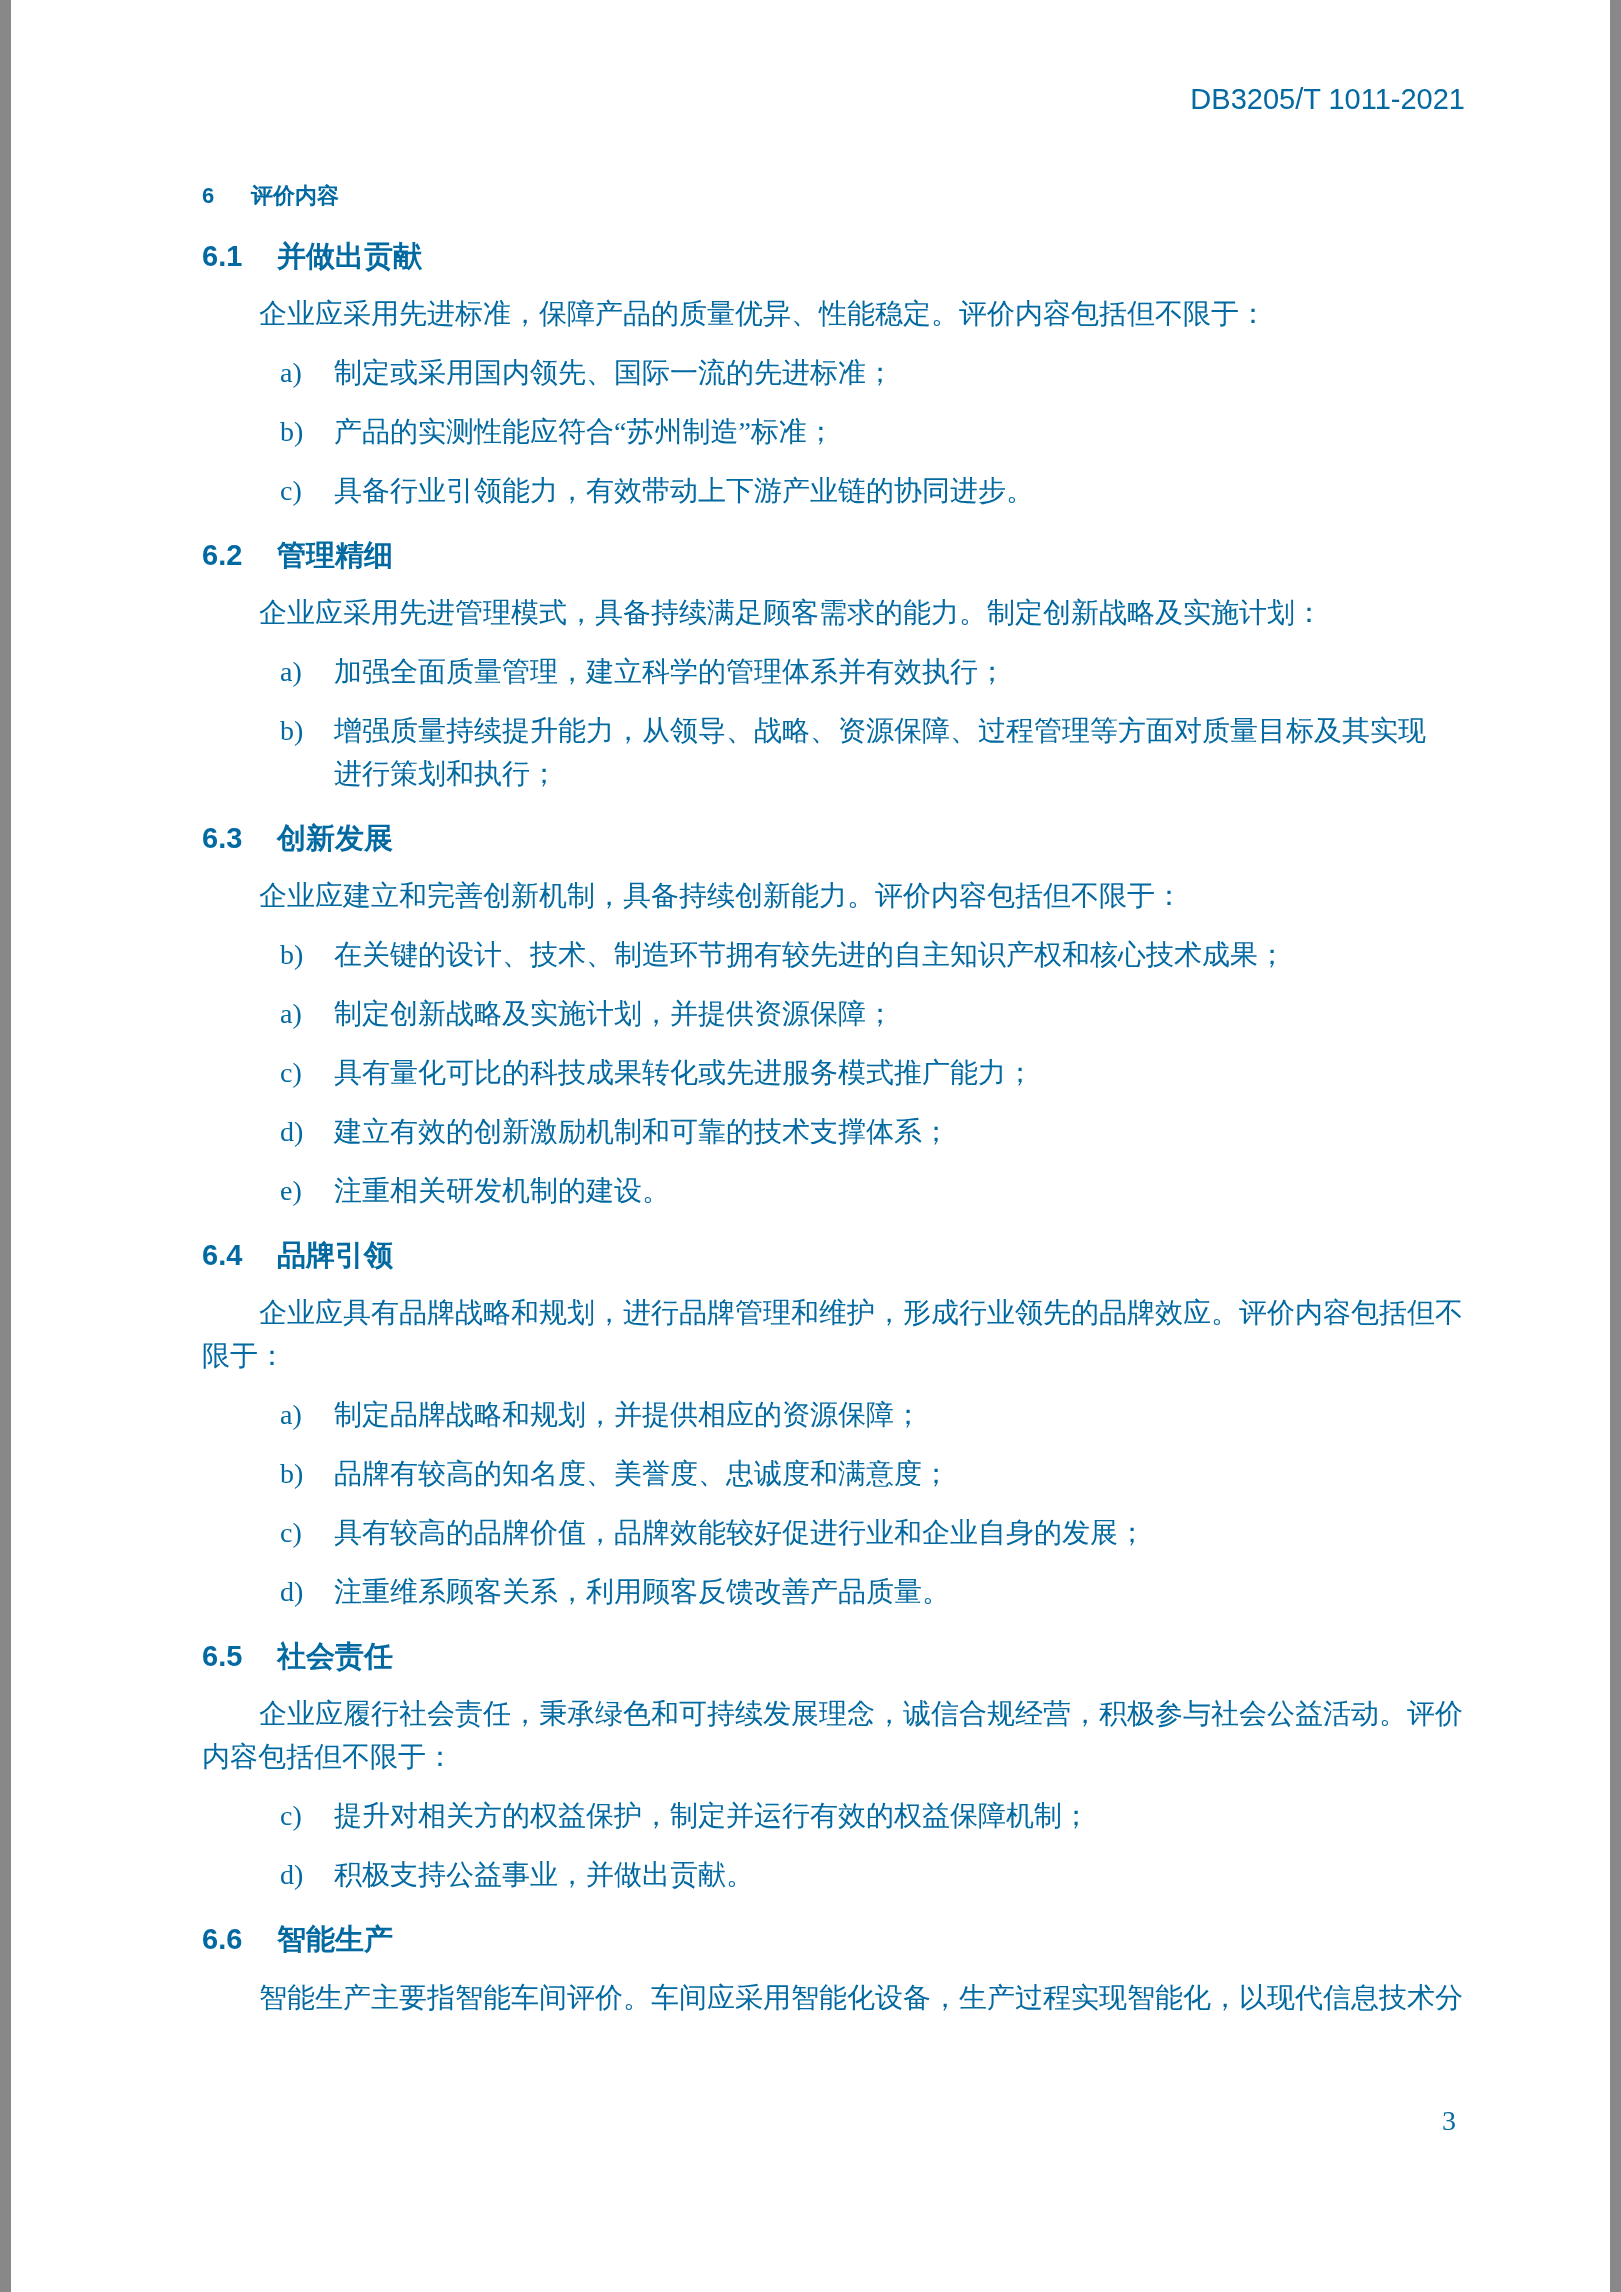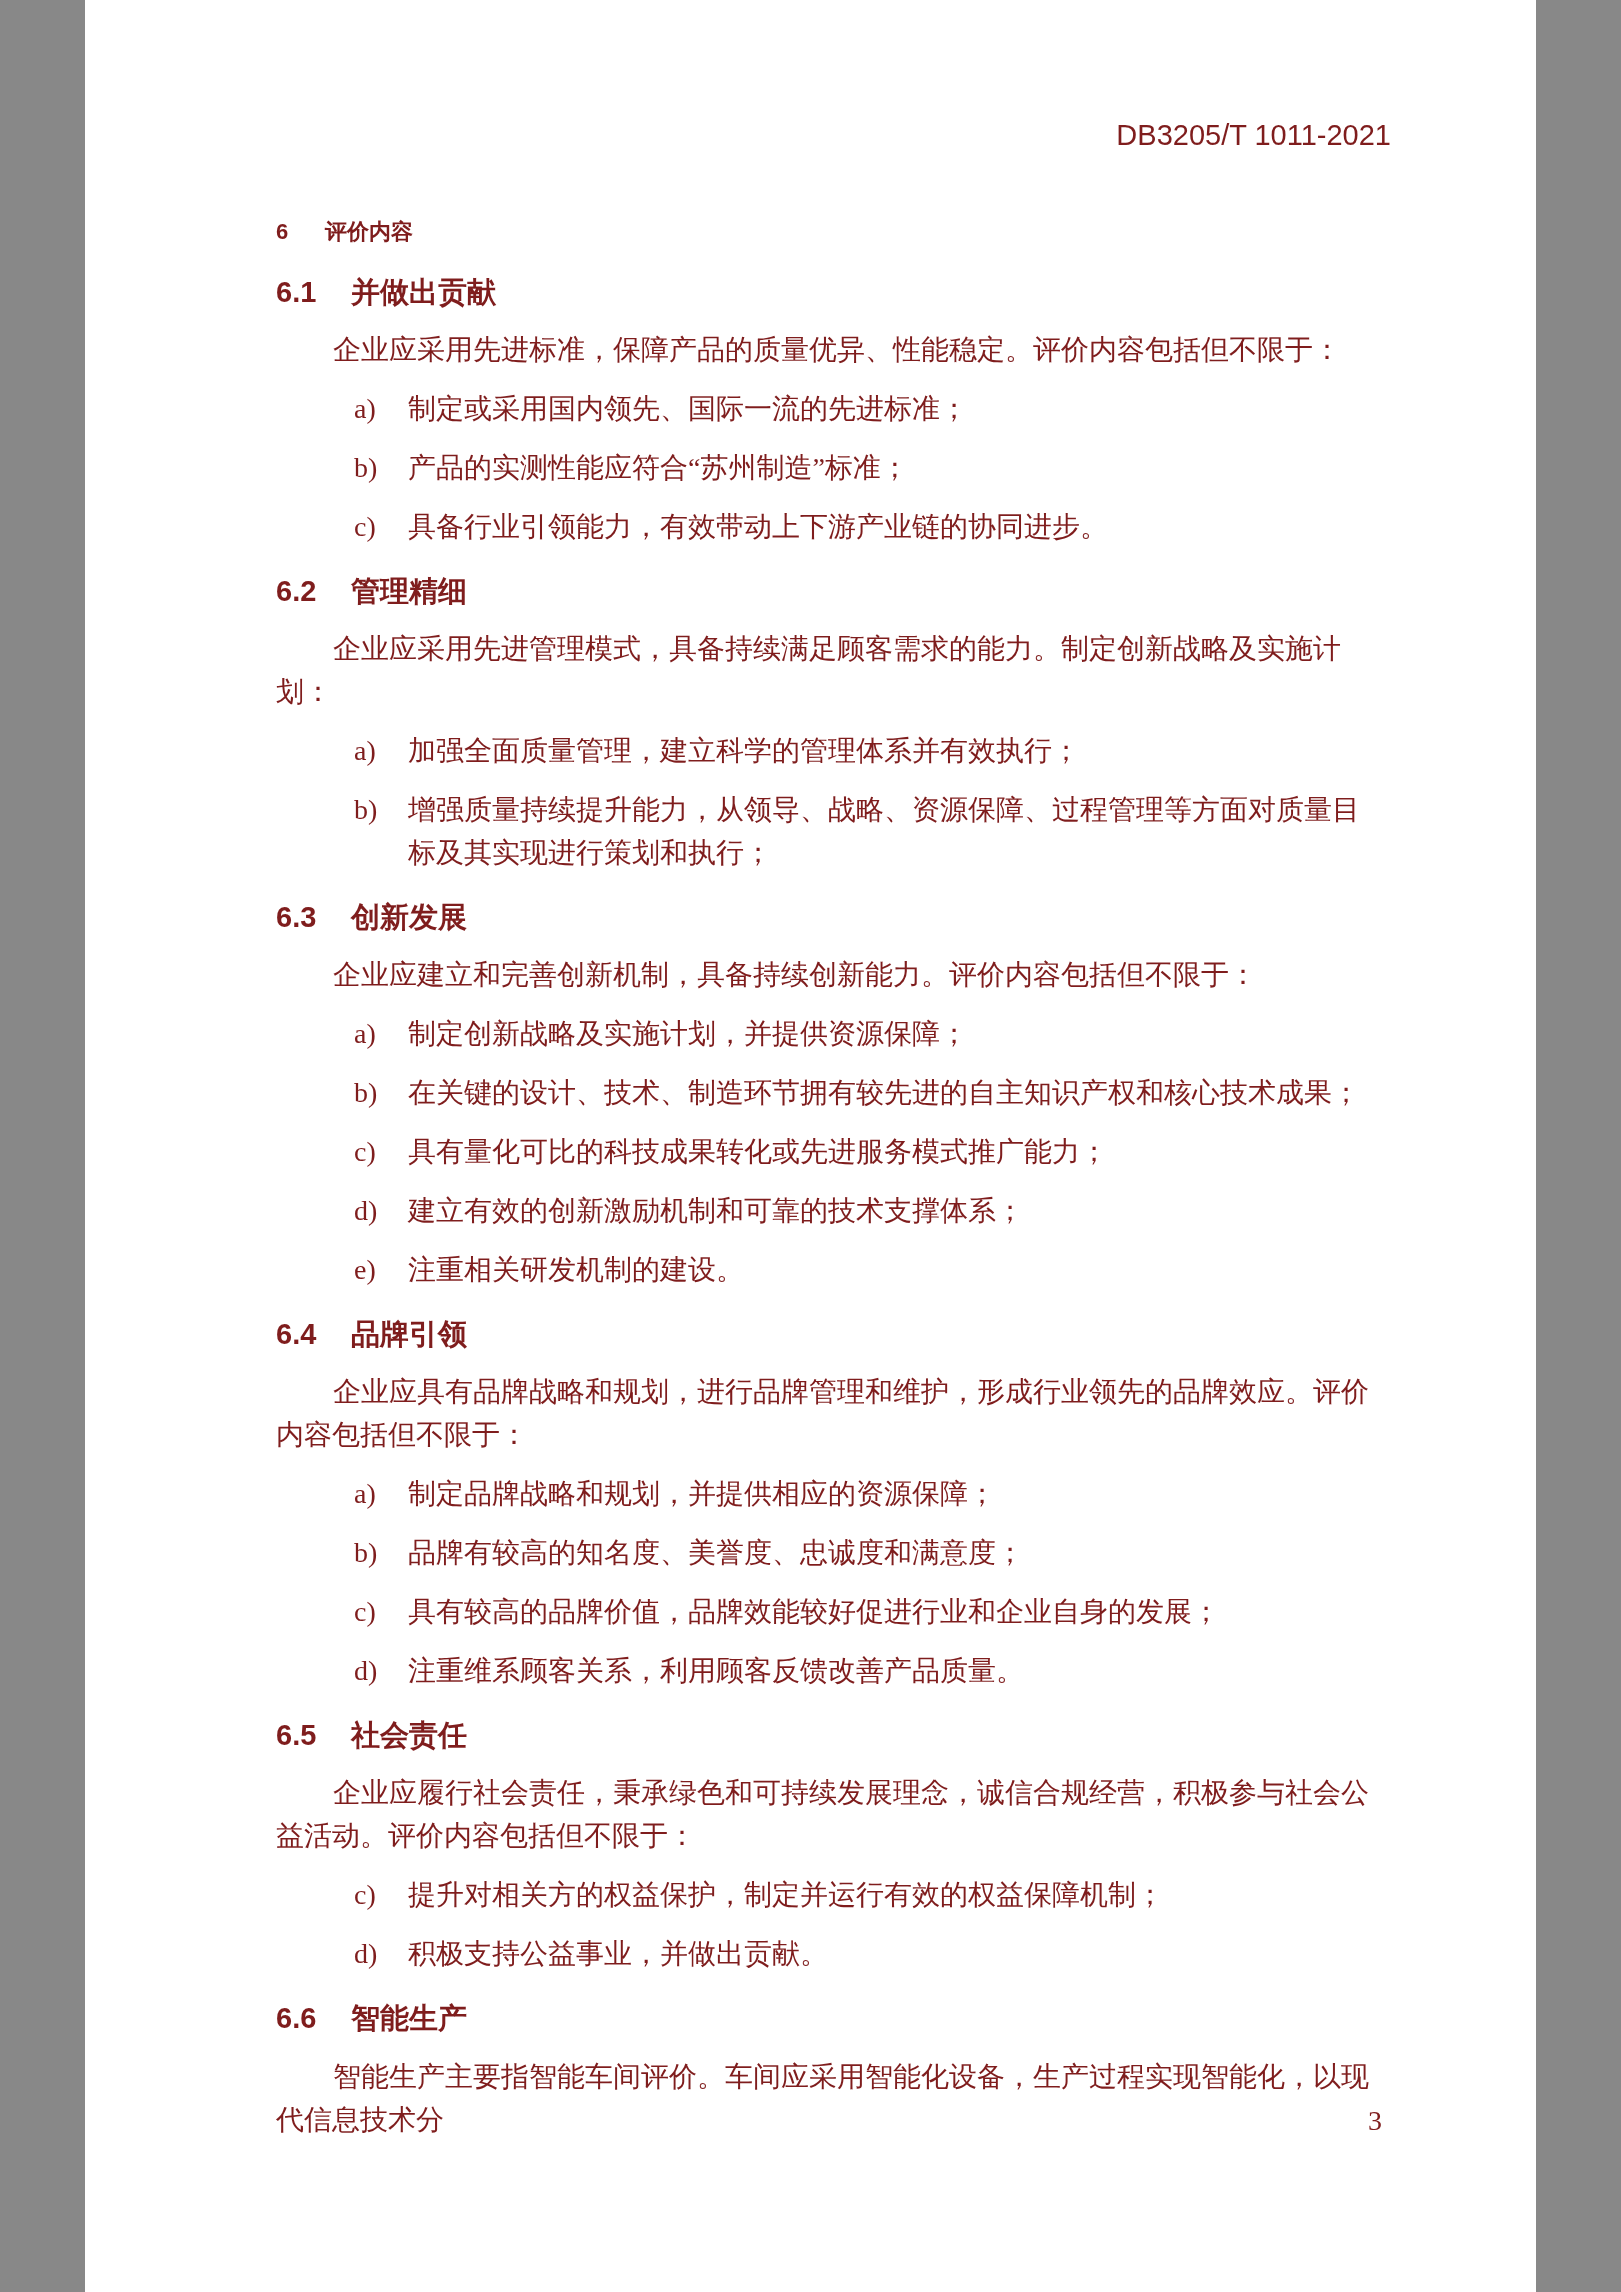--- a/index.html
+++ b/index.html
@@ -1,26 +1,26 @@
 <!DOCTYPE html>
 <html lang="zh"><head>
 <meta charset="utf-8">
 <style>
   html,body{margin:0;padding:0;background:#888;}
   .page{
     position:relative;
-    width:1451px;height:2293px;
+    width:1599px;height:2293px;
     margin:0 auto;
     background:#ffffff;
-    color:#7f1d1d;
+    color:#0369a1;
     font-family:"Liberation Serif","DejaVu Serif",serif;
     font-size:28px;
     line-height:43px;
     box-sizing:border-box;
-    padding:120px 145px 0 191px;
+    padding:84px 145px 0 191px;
     overflow:hidden;
   }
   .doc-header{
     text-align:right;
     font-family:"Liberation Sans","DejaVu Sans",sans-serif;
     font-size:29px;
     line-height:31px;
     white-space:nowrap;
   }
   .chapter-head{
@@ -89,22 +89,22 @@
   <section>
     <h3 class="sec-head"><span class="sec-num">6.2</span><span>管理精细</span></h3>
     <p class="intro">企业应采用先进管理模式，具备持续满足顾客需求的能力。制定创新战略及实施计划：</p>
     <p class="item"><span class="label">a)</span><span>加强全面质量管理，建立科学的管理体系并有效执行；</span></p>
     <p class="item"><span class="label">b)</span><span>增强质量持续提升能力，从领导、战略、资源保障、过程管理等方面对质量目标及其实现进行策划和执行；</span></p>
   </section>
 
   <section>
     <h3 class="sec-head"><span class="sec-num">6.3</span><span>创新发展</span></h3>
     <p class="intro">企业应建立和完善创新机制，具备持续创新能力。评价内容包括但不限于：</p>
+    <p class="item"><span class="label">b)</span><span>在关键的设计、技术、制造环节拥有较先进的自主知识产权和核心技术成果；</span></p>
     <p class="item"><span class="label">a)</span><span>制定创新战略及实施计划，并提供资源保障；</span></p>
-    <p class="item"><span class="label">b)</span><span>在关键的设计、技术、制造环节拥有较先进的自主知识产权和核心技术成果；</span></p>
     <p class="item"><span class="label">c)</span><span>具有量化可比的科技成果转化或先进服务模式推广能力；</span></p>
     <p class="item"><span class="label">d)</span><span>建立有效的创新激励机制和可靠的技术支撑体系；</span></p>
     <p class="item"><span class="label">e)</span><span>注重相关研发机制的建设。</span></p>
   </section>
 
   <section>
     <h3 class="sec-head"><span class="sec-num">6.4</span><span>品牌引领</span></h3>
     <p class="intro">企业应具有品牌战略和规划，进行品牌管理和维护，形成行业领先的品牌效应。评价内容包括但不限于：</p>
     <p class="item"><span class="label">a)</span><span>制定品牌战略和规划，并提供相应的资源保障；</span></p>
     <p class="item"><span class="label">b)</span><span>品牌有较高的知名度、美誉度、忠诚度和满意度；</span></p>

